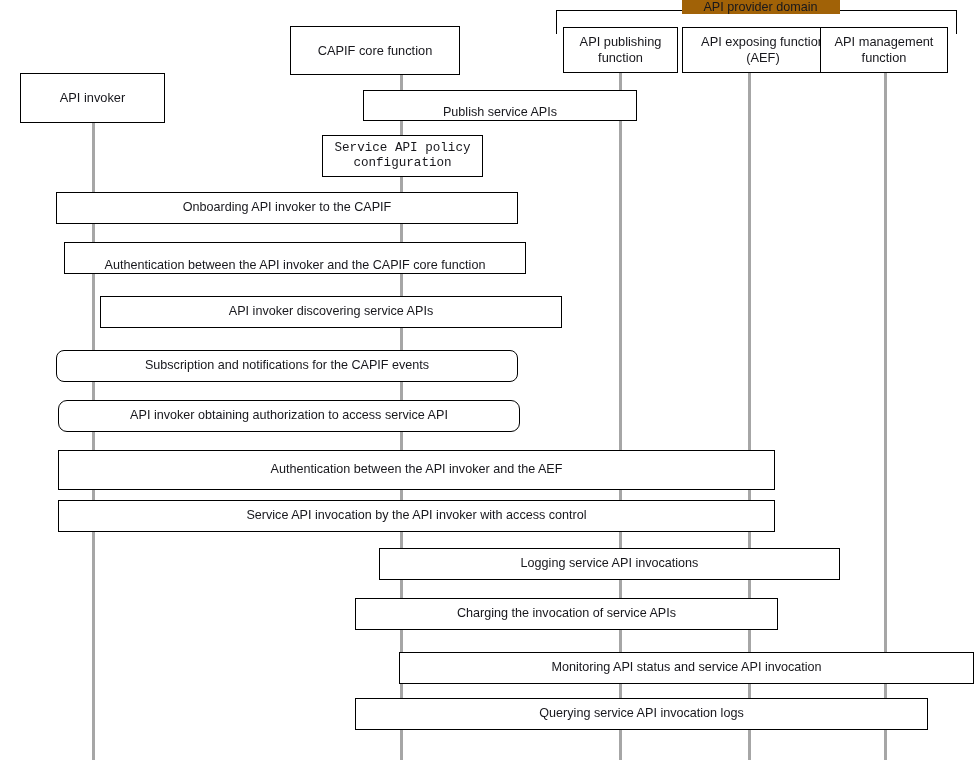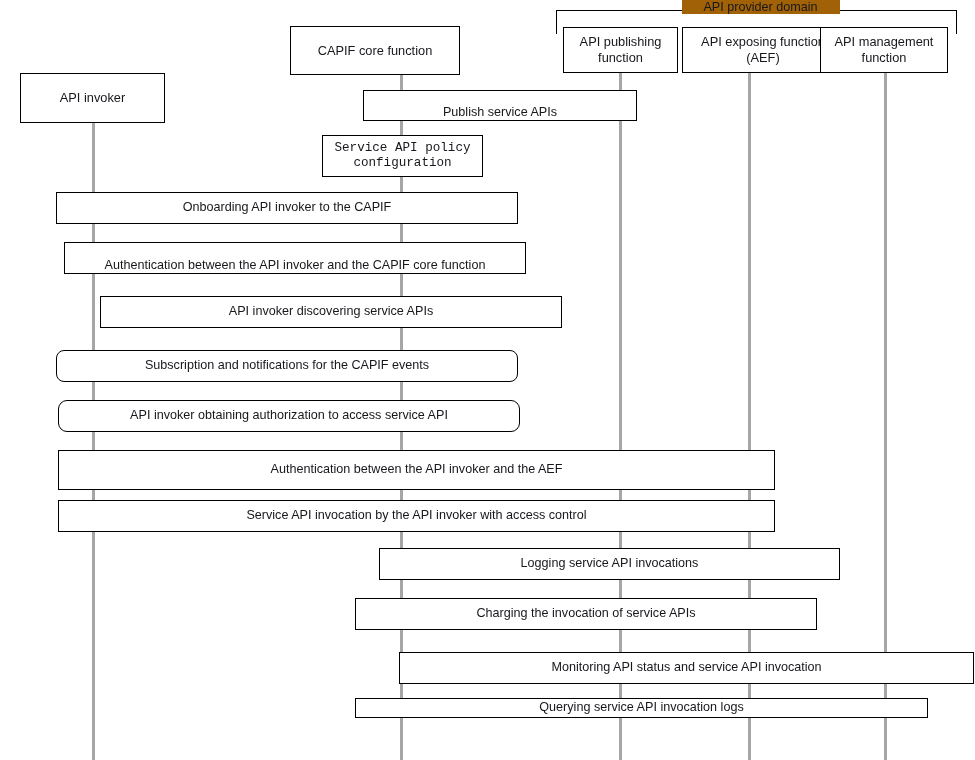--- a/index.html
+++ b/index.html
@@ -127,24 +127,24 @@
       </div>
       <div class="step-box" style="left: 58px; top: 450px; width: 717px; height: 40px;">
         <span>Authentication between the API invoker and the AEF</span>
       </div>
       <div class="step-box" style="left: 58px; top: 500px; width: 717px; height: 32px;">
         <span>Service API invocation by the API invoker with access control</span>
       </div>
       <div class="step-box" style="left: 355px; top: 548px; width: 461px; height: 32px; margin-left: 24px;">
         <span>Logging service API invocations</span>
       </div>
-      <div class="step-box" style="left: 355px; top: 598px; width: 462px; height: 32px;">
+      <div class="step-box" style="left: 355px; top: 598px; width: 423px; height: 32px;">
         <span>Charging the invocation of service APIs</span>
       </div>
       <div class="step-box" style="left: 355px; top: 652px; width: 575px; height: 32px; margin-left: 44px;">
         <span>Monitoring API status and service API invocation</span>
       </div>
-      <div class="step-box" style="left: 355px; top: 698px; width: 573px; height: 20px;">
+      <div class="step-box" style="left: 355px; top: 698px; width: 573px; height: 32px;">
         <span>Querying service API invocation logs</span>
       </div>
     </div>
 
 </div>
 
 </body></html>

